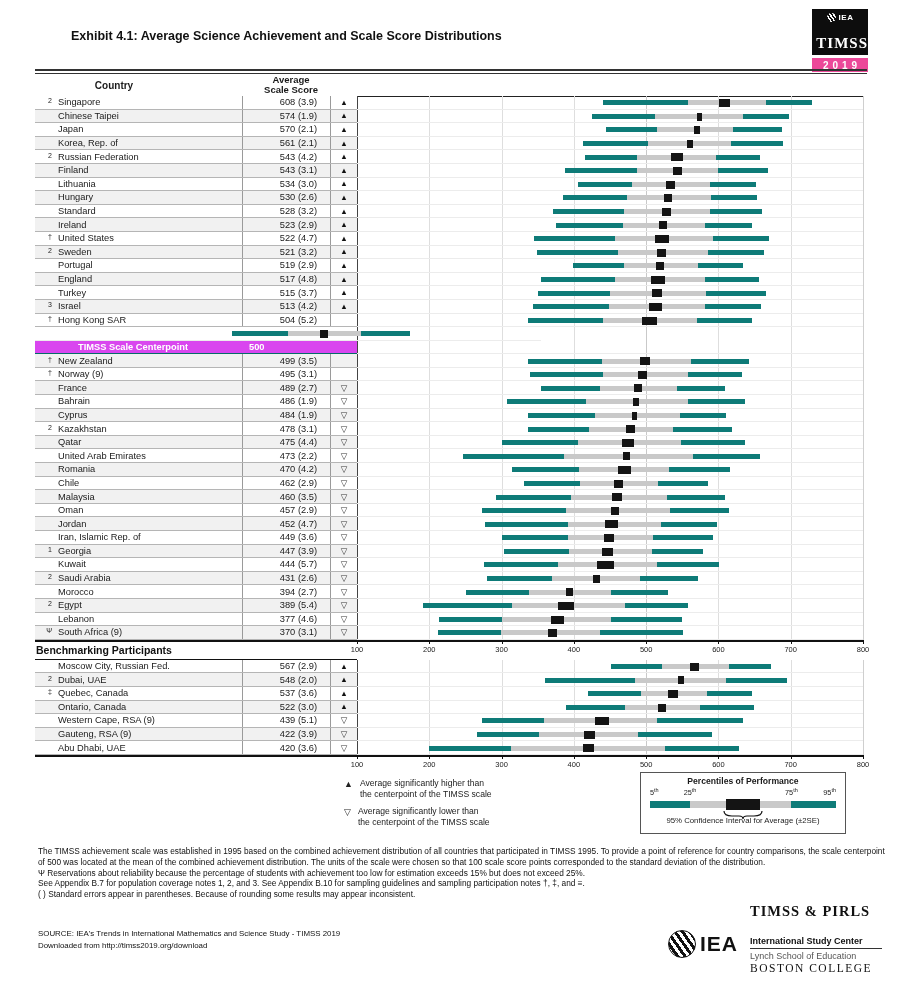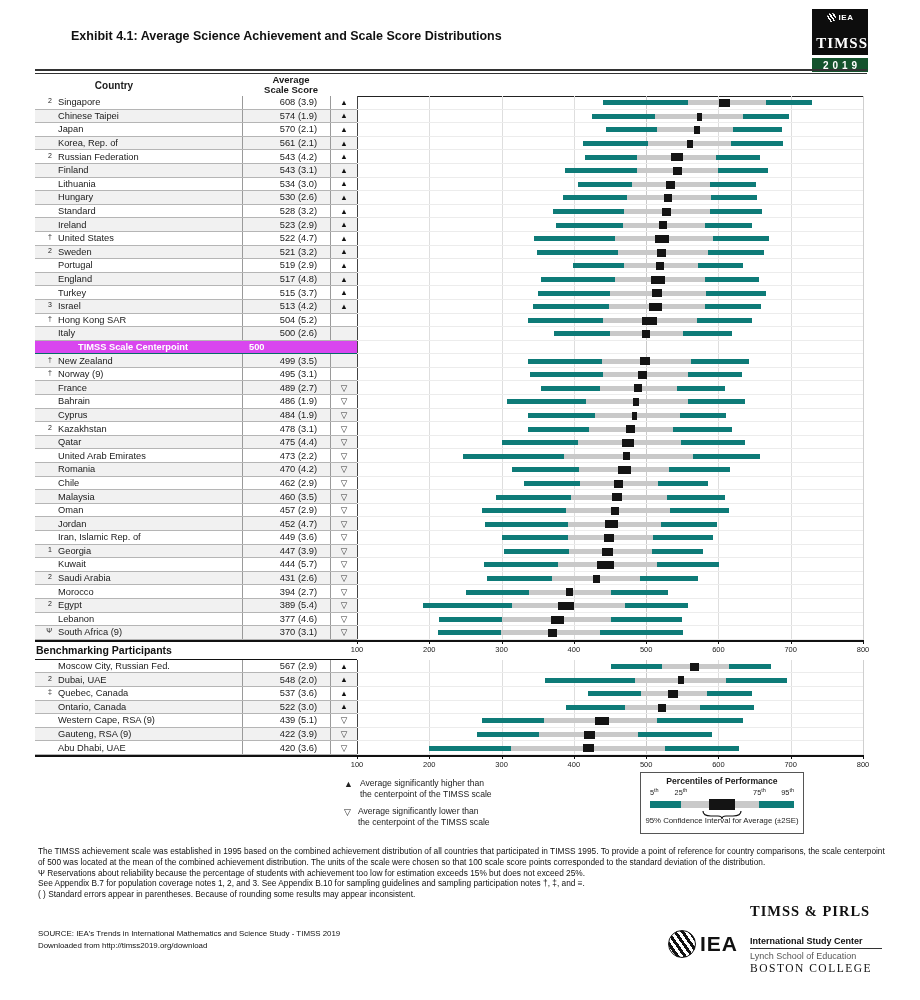--- a/index.html
+++ b/index.html
@@ -16,21 +16,21 @@
 
   
   .logo-box{position:absolute;left:812px;top:9px;width:56px;}
   .logo-main{background:#0d0d0d;color:#fff;text-align:center;padding:4px 0 3px;}
   .logo-iea-row{display:flex;align-items:center;justify-content:center;gap:3px;}
   .globe{display:inline-block;border-radius:50%;
          background:repeating-linear-gradient(55deg,#fff 0 1.5px,#0d0d0d 1.5px 3px);}
   .globe.sm{width:9px;height:9px;}
   .logo-iea-txt{font-size:8px;font-weight:bold;letter-spacing:.5px;}
   .logo-timss{font-family:"Liberation Serif",serif;font-weight:bold;font-size:15px;letter-spacing:1px;margin-top:13px;text-align:right;}
-  .logo-year{background:#14532d;color:#fff;text-align:center;font-size:10px;font-weight:bold;
+  .logo-year{background:#ec4899;color:#fff;text-align:center;font-size:10px;font-weight:bold;
              letter-spacing:4px;padding:2px 0 1px 4px;margin-top:3px;}
 
   
   .col-headers{position:absolute;left:35px;top:74px;width:828px;height:22px;
                border-bottom:1.5px solid #222;font-weight:bold;}
   .ch-country{position:absolute;left:0;top:6px;width:208px;text-align:center;font-size:10px;padding-right:50px;box-sizing:border-box;}
   .ch-score{position:absolute;left:208px;top:1px;width:96px;text-align:center;font-size:9.5px;line-height:1.1;}
   .ch-dist{position:absolute;left:322px;top:6px;width:506px;text-align:center;font-size:10px;}
 
   
@@ -73,21 +73,21 @@
   .axis-chart{position:absolute;left:322px;top:0;width:506px;height:20px;}
   .tick{position:absolute;top:0;width:1px;height:4.5px;background:#111;}
   .tick-label{position:absolute;top:5px;width:30px;margin-left:-15px;text-align:center;
               font-size:7.5px;color:#222;}
   .bench-label{position:absolute;left:1px;top:4px;font-size:10.5px;font-weight:bold;color:#111;}
   .left-rule-bottom{position:absolute;left:0;top:19px;width:322px;border-top:1.7px solid #111;}
 
   
   .sig-item{position:absolute;left:344px;display:flex;gap:7px;font-size:8.6px;line-height:1.25;color:#222;}
   .sig-item .tri{font-size:9px;margin-top:1px;}
-  .pct-box{position:absolute;left:640px;top:772px;width:164px;height:62px;
+  .pct-box{position:absolute;left:640px;top:772px;width:206px;height:62px;
            border:1.5px solid #555;box-sizing:border-box;background:#fff;}
   .pct-title{text-align:center;font-weight:bold;font-size:8.6px;margin-top:3px;}
   .pct-labels{position:relative;height:10px;margin:1px 9px 0;font-size:7.3px;}
   .pct-labels span{position:absolute;top:0;}
   .pct-bar{position:relative;margin:1px 9px 0;height:12px;}
   .pct-bar .band{position:absolute;top:3px;height:7px;}
   .pct-bar .tealb{background:#0e7b78;}
   .pct-bar .grayb{background:#c9c9c9;}
   .pct-bar .cib{position:absolute;top:1px;height:11px;background:#141414;}
   .pct-brace{position:absolute;left:50%;transform:translateX(-50%);top:13px;}
@@ -416,28 +416,20 @@
             <div class="c-sig"></div>
           </div>
           <div class="c-chart">
             <div class="seg teal" style="left: 33.7143%; width: 14.8571%;"></div>
             <div class="seg gray" style="left: 48.5714%; width: 18.5714%;"></div>
             <div class="seg teal" style="left: 67.1429%; width: 10.8571%;"></div>
             <div class="seg ci" style="left: 56.2286%; width: 2.97143%;"></div>
           </div>
         </div>
         <div class="trow striped">
-          <div class="left-cols">
-            <div class="c-country">
-              <span class="c-note"></span>
-              <span class="c-name">Italy</span>
-            </div>
-            <div class="c-score">500 (2.6)</div>
-            <div class="c-sig"></div>
-          </div>
           <div class="c-chart">
             <div class="seg teal" style="left: 38.8571%; width: 11.1429%;"></div>
             <div class="seg gray" style="left: 50%; width: 14.4286%;"></div>
             <div class="seg teal" style="left: 64.4286%; width: 9.71429%;"></div>
             <div class="seg ci" style="left: 56.4%; width: 1.48571%;"></div>
           </div>
         </div>
         <div class="trow centerpoint">
           <div class="left-cols">
             <div class="c-country">

